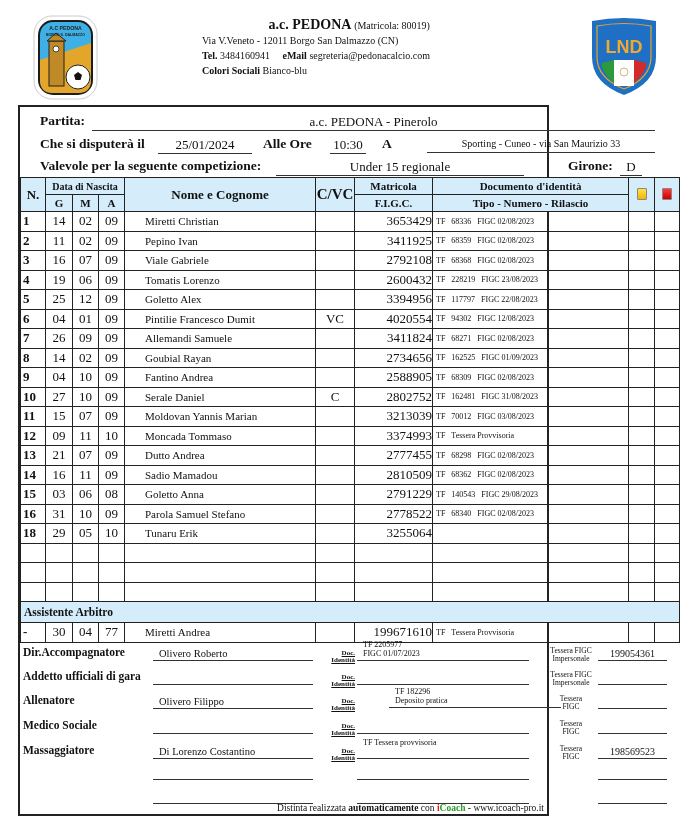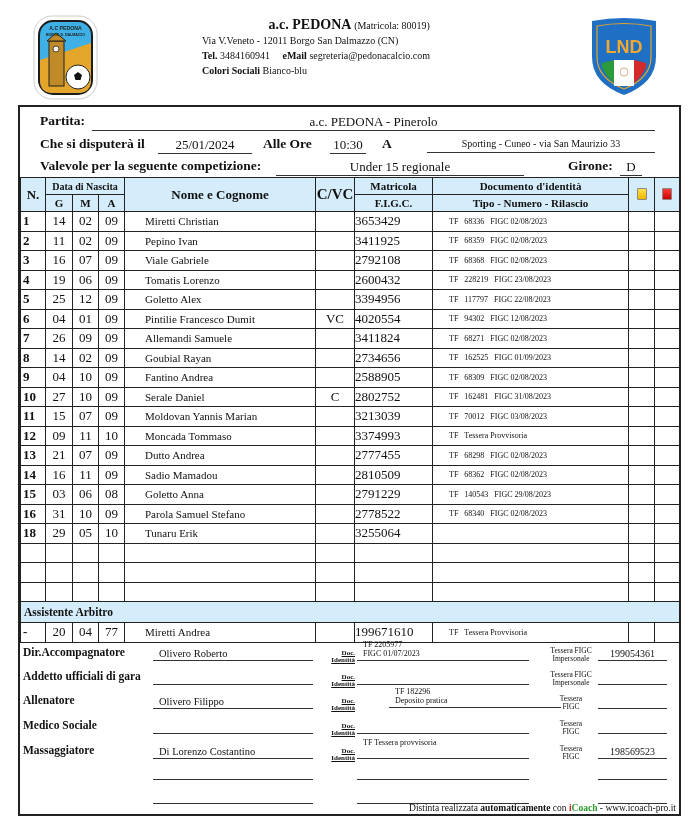--- a/index.html
+++ b/index.html
@@ -7,35 +7,35 @@
   body { font-family: "Liberation Serif", serif; color: #111; position: relative; }
 
   .header { position: absolute; left: 0; top: 0; width: 699px; height: 105px; }
   .club-logo { position: absolute; left: 33px; top: 15px; width: 65px; height: 85px; }
   .lnd-logo { position: absolute; left: 588px; top: 15px; width: 72px; height: 82px; }
   .club-info { position: absolute; left: 202px; top: 17px; font-size: 10px; line-height: 15px; }
   .club-info .name { font-size: 14px; font-weight: bold; text-align: right; }
   .club-info .name small { font-size: 10px; font-weight: normal; }
   .club-info b { font-weight: bold; }
 
-  .box { position: absolute; left: 18px; top: 105px; width: 663px; height: 711px; border: 2px solid #222; }
+  .box { position: absolute; left: 18px; top: 105px; width: 531px; height: 711px; border: 2px solid #222; }
 
   .match { position: absolute; left: 0; top: 0; width: 659px; height: 70px; font-size: 13px; }
   .match .lbl { position: absolute; font-weight: bold; font-size: 13.5px; }
   .match .val { position: absolute; text-align: center; border-bottom: 1px solid #333; font-size: 13px; height: 17px; line-height: 16px; }
   .match .val.small { font-size: 10px; }
 
   table.grid { position: absolute; left: 0; top: 70px; border-collapse: collapse; table-layout: fixed; width: 659px; }
   table.grid td { border: 1.5px solid #222; height: 19.5px; padding: 0; font-size: 12.5px; vertical-align: middle; }
   table.grid tr.hdr td { background: #d5ecfb; font-weight: bold; text-align: center; height: 17px; font-size: 11px; }
   table.grid td.n { font-weight: bold; padding-left: 2px; font-size: 13px; }
   table.grid td.c { text-align: center; font-size: 13px; }
   table.grid td.name { padding-left: 20px; font-size: 11px; }
-  table.grid td.mat { text-align: left; font-size: 13px; }
-  table.grid td.doc { font-size: 8px; padding-left: 16px; }
+  table.grid td.mat { text-align: right; font-size: 13px; }
+  table.grid td.doc { font-size: 8px; padding-left: 3px; }
   table.grid td.doc .tf { margin-right: 6px; }
   table.grid td.doc .num { margin-right: 6px; }
   table.grid tr.band td { background: #d5ecfb; font-weight: bold; font-size: 11.5px; padding-left: 3px; height: 21px; }
   .card { display: inline-block; width: 10px; height: 12px; border: 1px solid #888; border-radius: 1px; }
   .card.yellow { background: linear-gradient(#ffe24a, #f2b600); }
   .card.red { background: linear-gradient(#ff3a3a, #cc0000); }
 
   .staff { position: absolute; left: 0; top: 537px; width: 659px; height: 170px; }
   .staff .role { position: absolute; left: 3px; font-weight: bold; font-size: 11.5px; }
   .staff .line { position: absolute; border-bottom: 1px solid #333; height: 14px; font-size: 10.5px; padding-left: 6px; line-height: 13px; }
@@ -375,21 +375,21 @@
           <td></td>
           <td></td>
         </tr>
       </tbody>
     <tbody>
         <tr class="band">
       <td colspan="10">Assistente Arbitro</td>
     </tr>
     <tr>
       <td class="n">-</td>
-      <td class="c">20</td>
+      <td class="c">30</td>
       <td class="c">04</td>
       <td class="c">77</td>
       <td class="name">Miretti Andrea</td>
       <td class="c"></td>
       <td class="mat">199671610</td>
       <td class="doc"><span class="tf">TF</span><span class="num">Tessera Provvisoria</span><span></span></td>
       <td></td>
       <td></td>
     </tr>
   </tbody>

